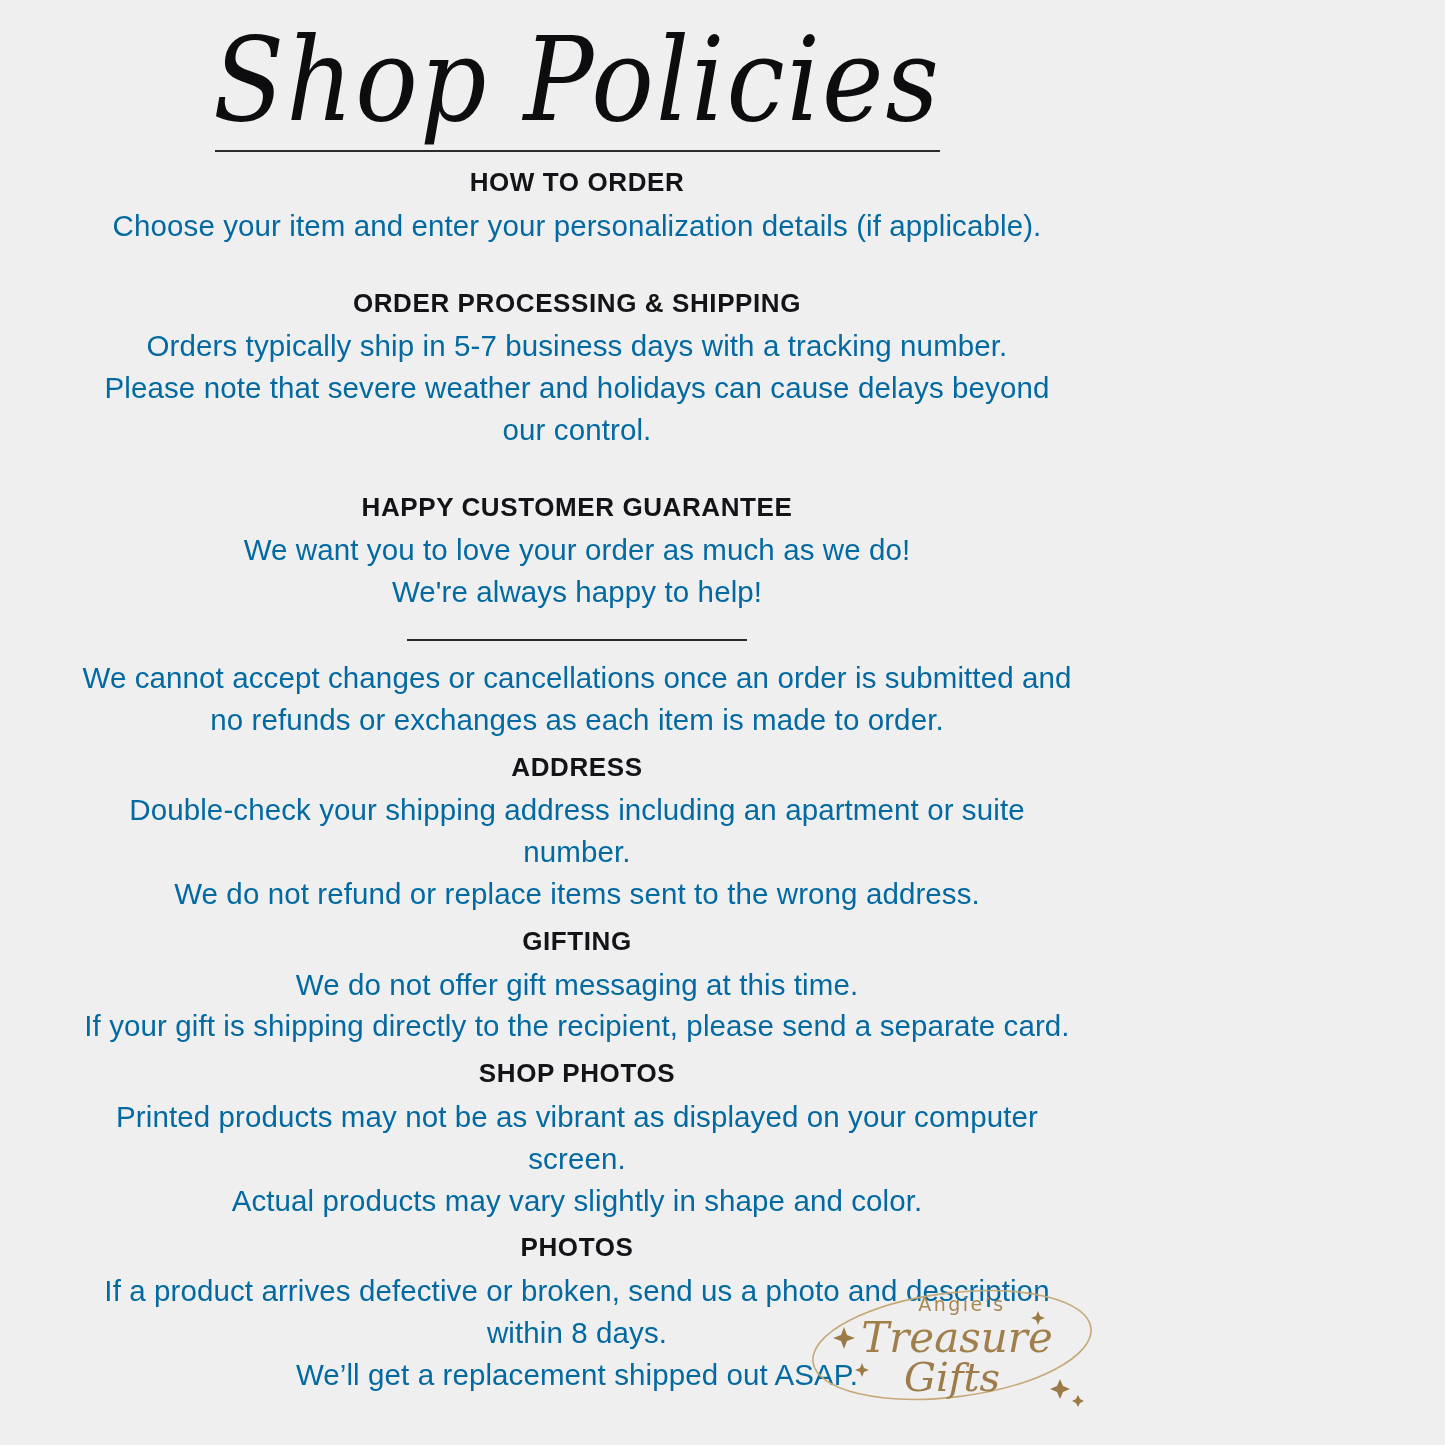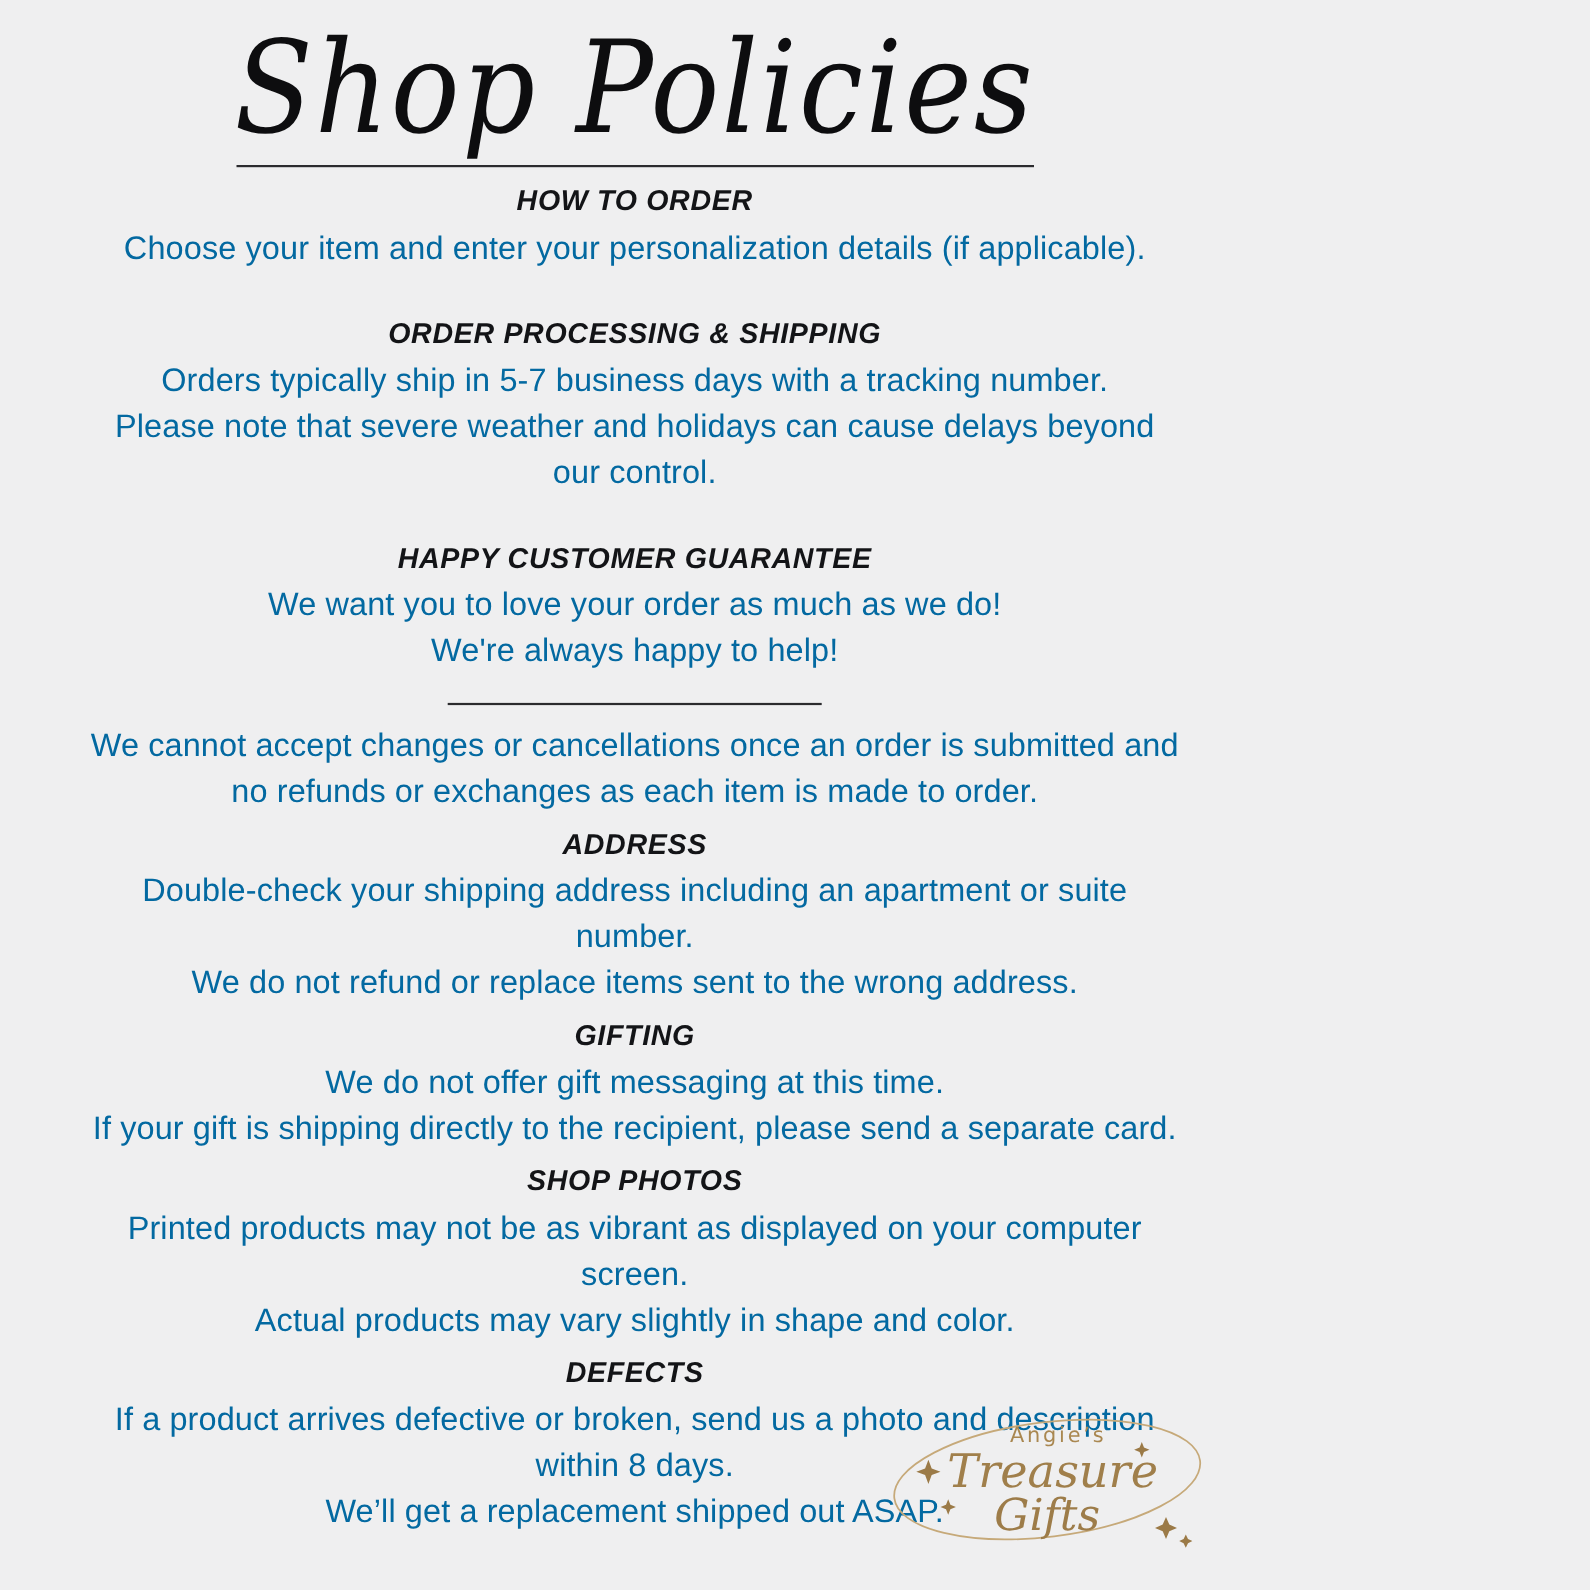--- a/index.html
+++ b/index.html
@@ -51,21 +51,20 @@
   }
 
   .heading {
     font-weight: bold;
     font-size: 26px;
     letter-spacing: 0.6px;
     color: #131417;
     margin: 0;
     padding: 0;
     line-height: 1.25;
-    font-style: italic;
   }
 
   .line {
     font-size: 29.5px;
     font-weight: 400;
     color: #0369a1;
     line-height: 1.42;
     margin: 0;
     letter-spacing: 0.1px;
   }
@@ -161,21 +160,21 @@
     <div class="section">
       <p class="heading">SHOP PHOTOS</p>
       <div class="spacer-after-heading"></div>
       <p class="line">Printed products may not be as vibrant as displayed on your computer screen.</p>
       <p class="line">Actual products may vary slightly in shape and color.</p>
     </div>
 
     <div class="gap-sm"></div>
 
     <div class="section">
-      <p class="heading">DEFECTS</p>
+      <p class="heading">PHOTOS</p>
       <div class="spacer-after-heading"></div>
       <p class="line">If a product arrives defective or broken, send us a photo and description within 8 days.</p>
       <p class="line">We’ll get a replacement shipped out ASAP.</p>
     </div>
 
   </div>
 
   <div class="logo">
     <svg viewBox="0 0 300 150" width="300" height="150" xmlns="http://www.w3.org/2000/svg" aria-hidden="true">
       <ellipse cx="150" cy="78" rx="140" ry="52" fill="none" stroke="#c6a979" stroke-width="1.6" transform="rotate(-7 150 78)"></ellipse>

